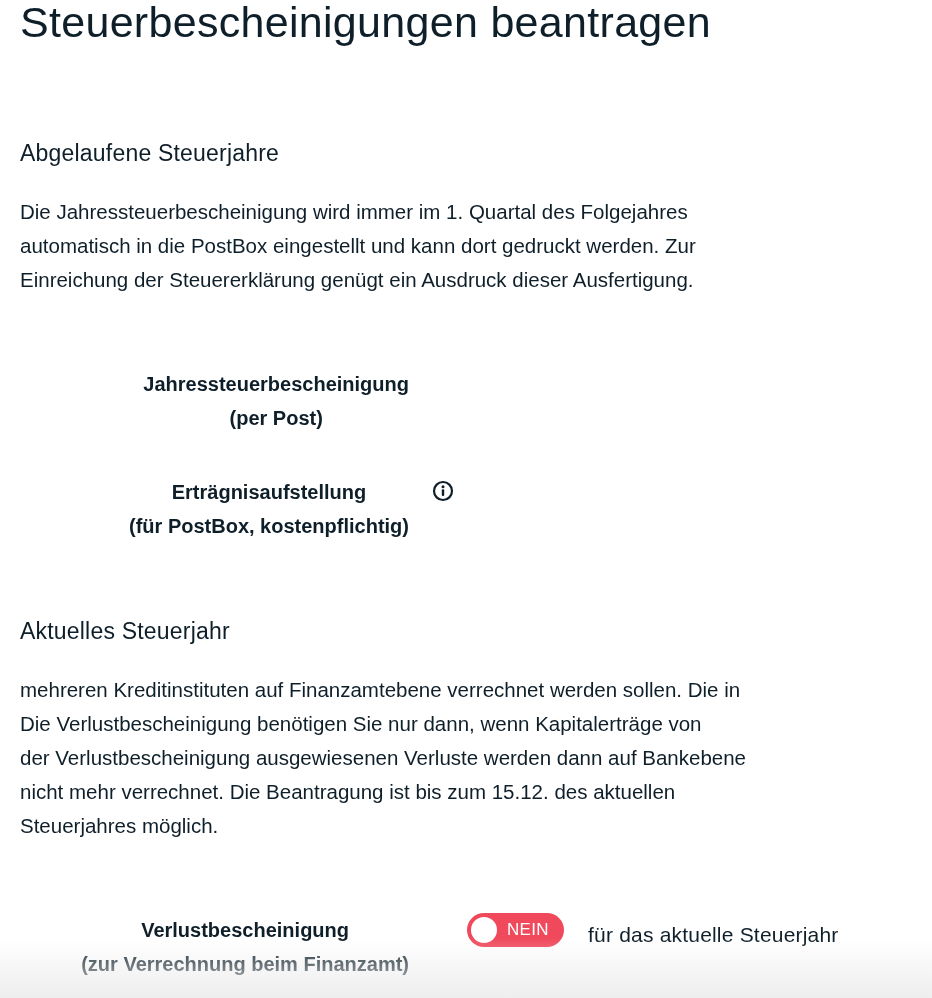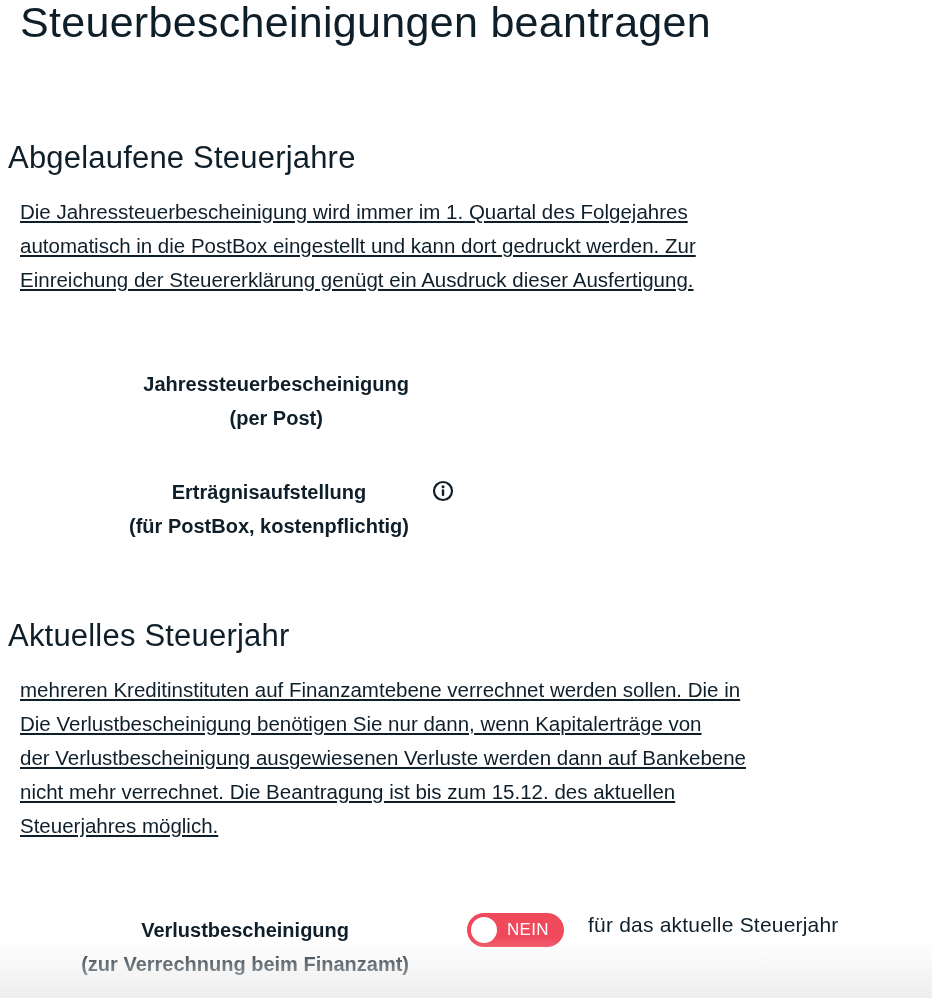--- a/index.html
+++ b/index.html
@@ -25,39 +25,38 @@
       top: -8px;
       font-size: 43px;
       font-weight: 400;
       letter-spacing: 0.3px;
       line-height: 60px;
       margin: 0;
       white-space: nowrap;
     }
     .section-title {
       position: absolute;
-      left: 8px;
-      font-size: 31px;
+      left: 20px;
+      font-size: 23px;
       font-weight: 400;
       letter-spacing: 0.2px;
       margin: 0;
       white-space: nowrap;
     }
     .paragraph {
       position: absolute;
       left: 20px;
       width: 890px;
       font-size: 20.5px;
       line-height: 34px;
       margin: 0;
     }
     .paragraph .line {
       display: block;
       white-space: nowrap;
-      text-decoration: underline;
     }
     .field-label {
       position: absolute;
       right: 523px; 
       text-align: center;
       font-size: 20px;
       font-weight: 700;
       line-height: 34px;
       white-space: nowrap;
     }
@@ -68,21 +67,21 @@
       top: 480px;
       width: 22px;
       height: 22px;
       cursor: pointer;
     }
     .toggle-row {
       position: absolute;
       left: 467px;
       top: 913px;
       display: flex;
-      align-items: flex-start;
+      align-items: flex-end;
     }
     .toggle {
       width: 97px;
       height: 34px;
       border-radius: 17px;
       background: #f0495c;
       position: relative;
       cursor: pointer;
       box-sizing: border-box;
     }

